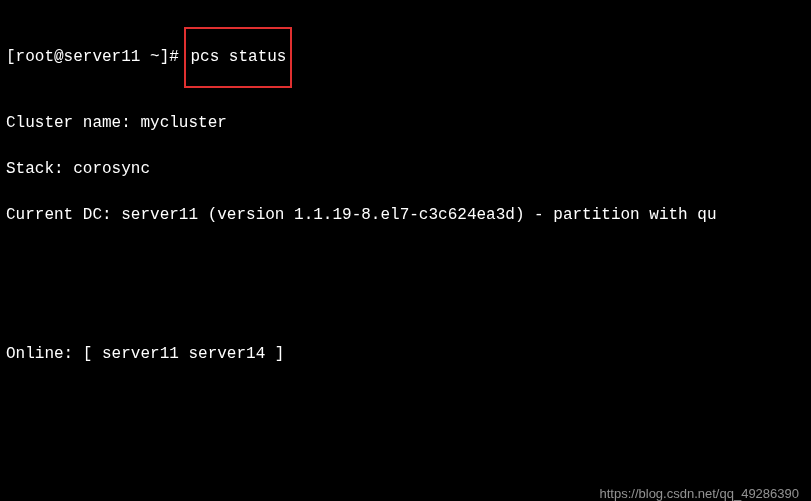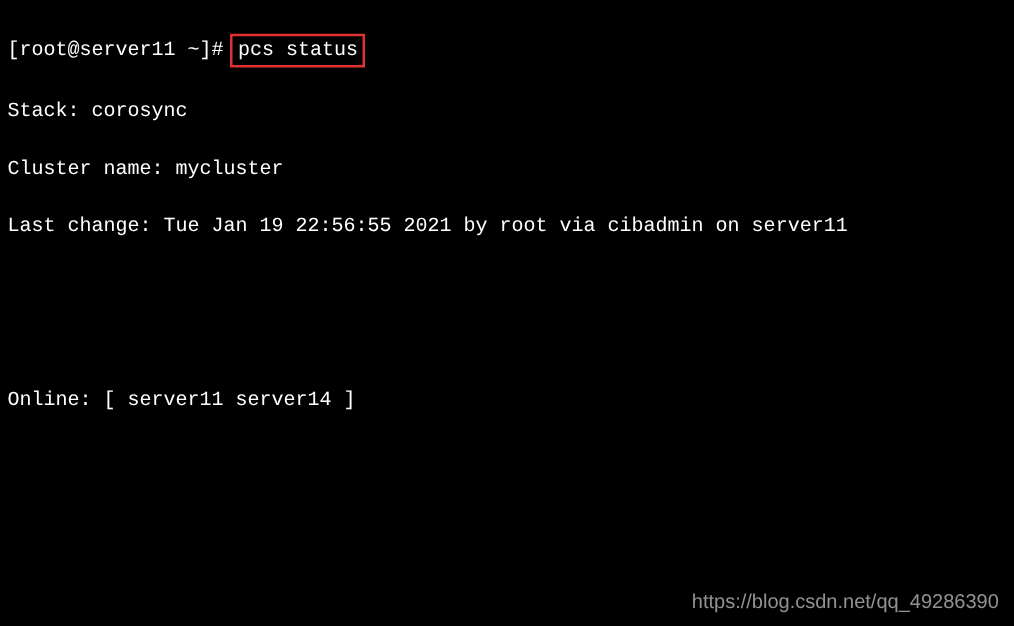--- a/index.html
+++ b/index.html
@@ -19,41 +19,41 @@
       line-height: 1.45;
       white-space: pre;
     }
     .line {
       display: block;
       min-height: 1.45em;
     }
     .highlight-box-sm {
       border: 2px solid #e03030;
       display: inline-block;
-      padding: 0 4px;
+      padding: 17px 4px;
       margin-left: -4px;
     }
     .watermark {
       position: absolute;
-      bottom: 10px;
+      bottom: 0;
       right: 12px;
       color: #cfcfcf;
       font-family: Arial, sans-serif;
-      font-size: 16px;
+      font-size: 13px;
       opacity: 0.7;
     }
   </style>
 </head>
 <body>
 
 <div class="terminal">
 <span class="line"><span>[root@server11 ~]# </span><span class="highlight-box-sm"><span>pcs status</span></span></span>
+<span class="line">Cluster name: mycluster</span>
 <span class="line">Stack: corosync</span>
-<span class="line">Cluster name: mycluster</span>
-<span class="line">Last change: Tue Jan 19 22:56:55 2021 by root via cibadmin on server11</span>
+<span class="line">Current DC: server11 (version 1.1.19-8.el7-c3c624ea3d) - partition with qu</span>
 <span class="line"> </span>
 <span class="line"> </span>
 <span class="line">Online: [ server11 server14 ]</span>
 
 
 
 
 
 
 

